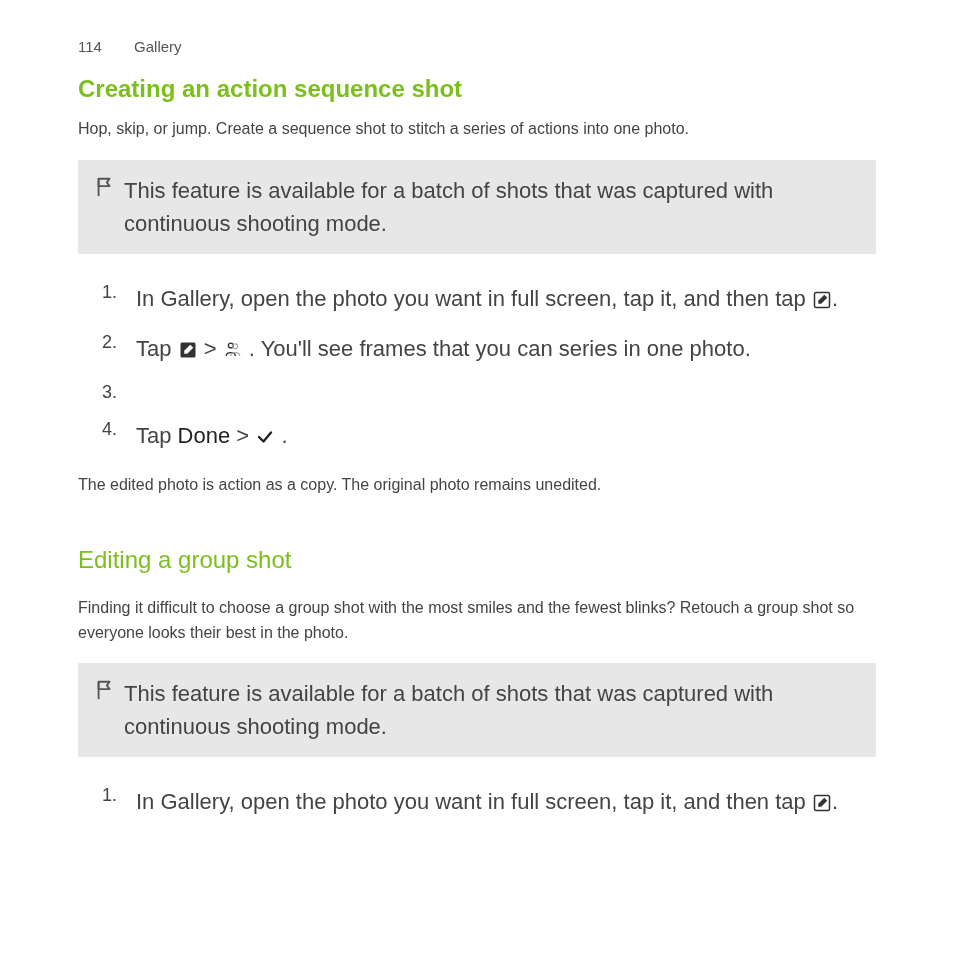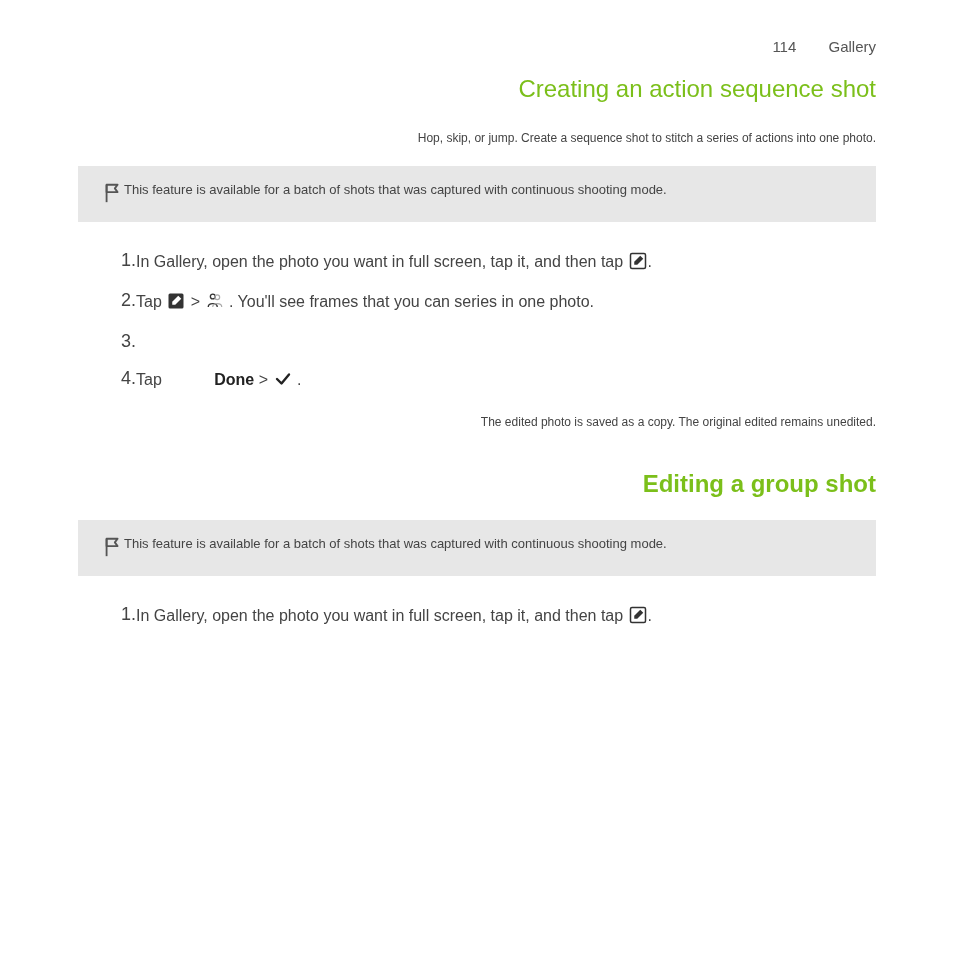--- a/index.html
+++ b/index.html
@@ -8,93 +8,92 @@
     background: #fff;
     font-family: Verdana, Geneva, sans-serif;
     color: #333;
   }
   .page {
     width: 954px;
     height: 954px;
     box-sizing: border-box;
     padding: 38px 78px 0 78px;
     position: relative;
-    text-align: right;
   }
   .header-row {
     font-size: 15px;
     color: #555;
     margin-bottom: 18px;
   }
   .header-row .pnum { display:inline-block; }
   .header-row .chapter { display:inline-block; margin-left: 28px; }
   .h1 {
     color: #7bbf1a;
     font-size: 24px;
-    font-weight: 400;
-    margin: 20px 0 26px 0;
+    font-weight: 700;
+    margin: 20px 0 14px 0;
   }
   .h2 {
     color: #7bbf1a;
     font-size: 24px;
-    font-weight: 700;
-    margin: 38px 0 22px 0;
+    font-weight: 400;
+    margin: 48px 0 22px 0;
   }
   .para {
-    font-size: 12px;
+    font-size: 16px;
     line-height: 1.55;
     margin: 0 0 18px 0;
     color: #444;
   }
   .notebox {
     background: #e7e7e7;
     padding: 14px 18px 14px 16px;
     margin: 14px 0 28px 0;
     display: flex;
     align-items: flex-start;
   }
   .notebox .flagcell {
     width: 30px;
     flex: 0 0 30px;
     padding-top: 2px;
   }
   .notebox .notetext {
-    font-size: 13px;
+    font-size: 22px;
     line-height: 1.5;
     color: #444;
   }
   ol.steps {
     list-style: none;
     padding: 0 0 0 24px;
     margin: 0 0 20px 0;
   }
   ol.steps > li {
     display: flex;
     align-items: flex-start;
     margin: 0 0 16px 0;
   }
   ol.steps > li .num {
     width: 34px;
     flex: 0 0 34px;
     font-size: 18px;
     color: #444;
   }
   ol.steps > li .body {
-    font-size: 16px;
+    font-size: 22px;
     line-height: 1.55;
     color: #444;
   }
   .inline-icon {
     display: inline-block;
     vertical-align: -3px;
     width: 18px; height: 18px;
     margin: 0 1px;
   }
   .inline-icon svg { width: 18px; height: 18px; display:block; }
-  .bold { font-weight: 700; color:#222;margin-left:48px; }
+  .bold { font-weight: 400; color:#222; }
 </style>
 </head>
 <body>
 
 <div class="page">
 
   <div class="header-row">
     <span class="pnum">114</span>
     <span class="chapter">Gallery</span>
   </div>
@@ -159,24 +158,25 @@
         <span> &gt; </span>
         <span class="inline-icon">
           <svg viewBox="0 0 24 24">
               <path d="M4 12 L10 18 L20 6" fill="none" stroke="#222" stroke-width="3.2" stroke-linecap="round" stroke-linejoin="round"></path>
             </svg>
         </span><span> .</span>
       </span>
     </li>
   </ol>
 
-  <p class="para">The edited photo is saved as a copy. The original edited remains unedited.</p>
+  <p class="para">The edited photo is action as a copy. The original photo remains unedited.</p>
 
   <div class="h2">Editing a group shot</div>
 
+  <p class="para">Finding it difficult to choose a group shot with the most smiles and the fewest blinks? Retouch a group shot so everyone looks their best in the photo.</p>
 
   <div class="notebox">
     <div class="flagcell">
       <svg viewBox="0 0 24 24" width="22" height="22">
           <path d="M5 3 L5 22" stroke="#555" stroke-width="2" fill="none"></path>
           <path d="M5 3 L17 3 L14 7 L17 11 L5 11 Z" fill="none" stroke="#555" stroke-width="2" stroke-linejoin="round"></path>
         </svg>
     </div>
     <div class="notetext">This feature is available for a batch of shots that was captured with continuous shooting mode.</div>
   </div>

